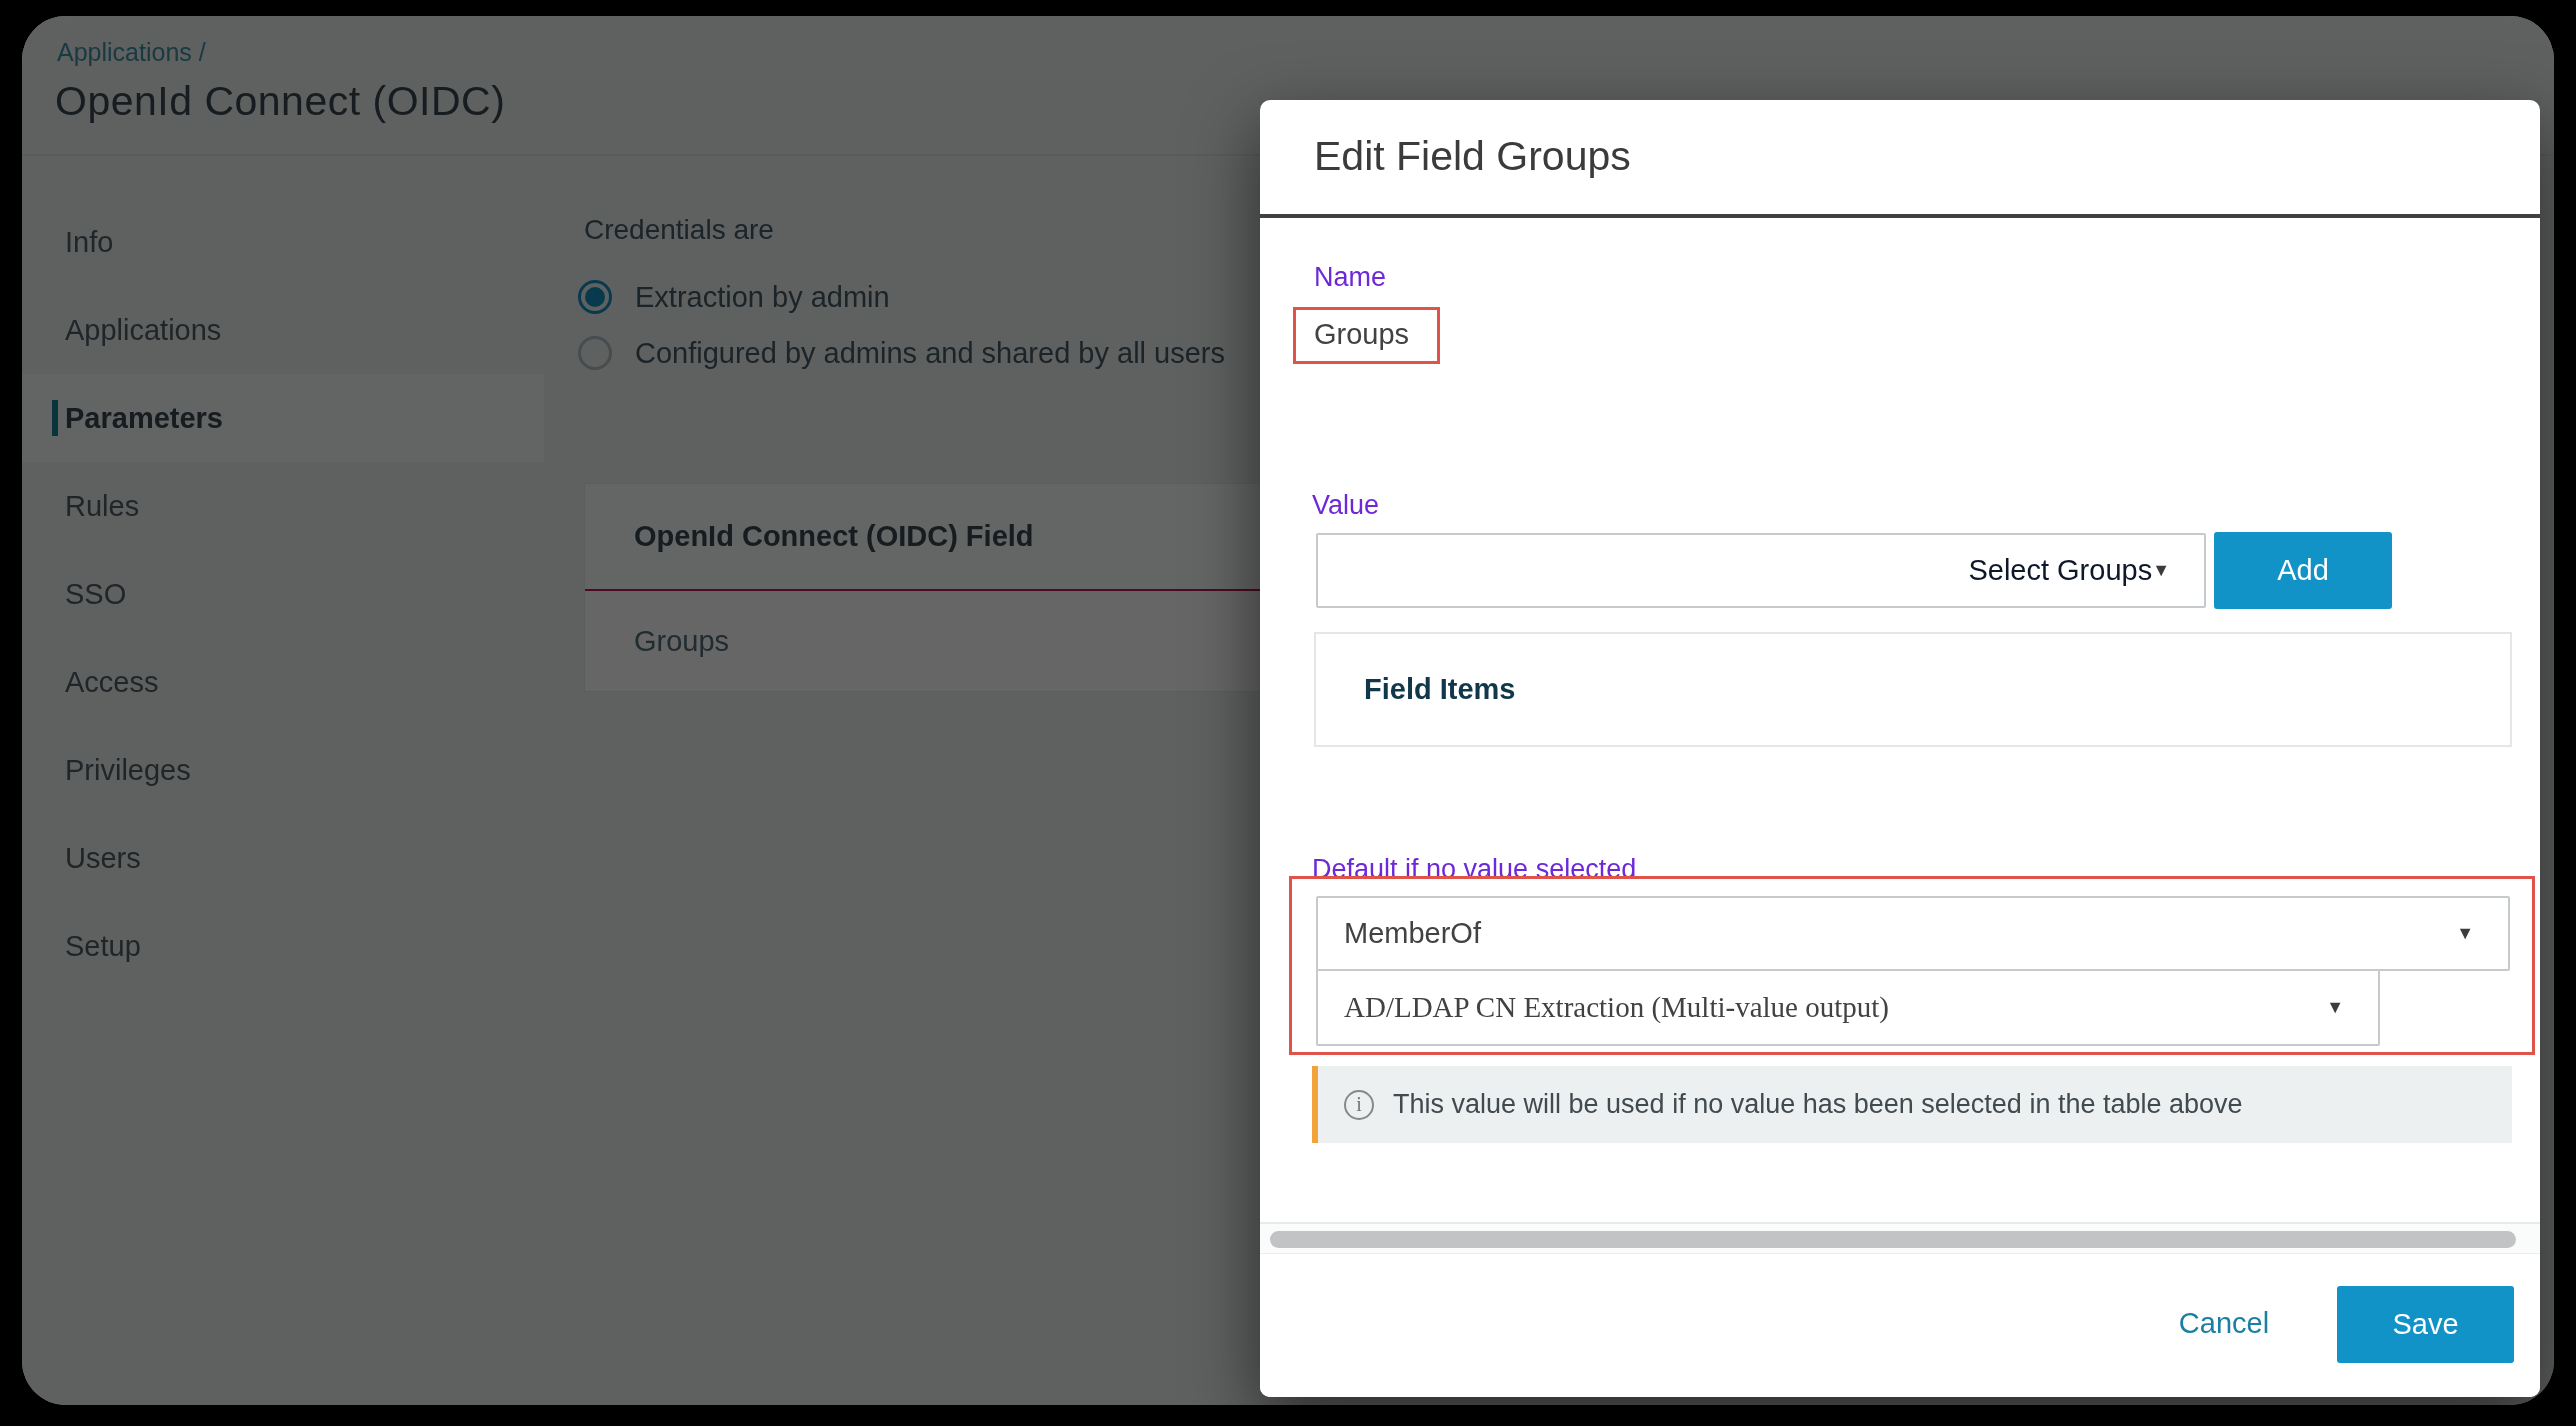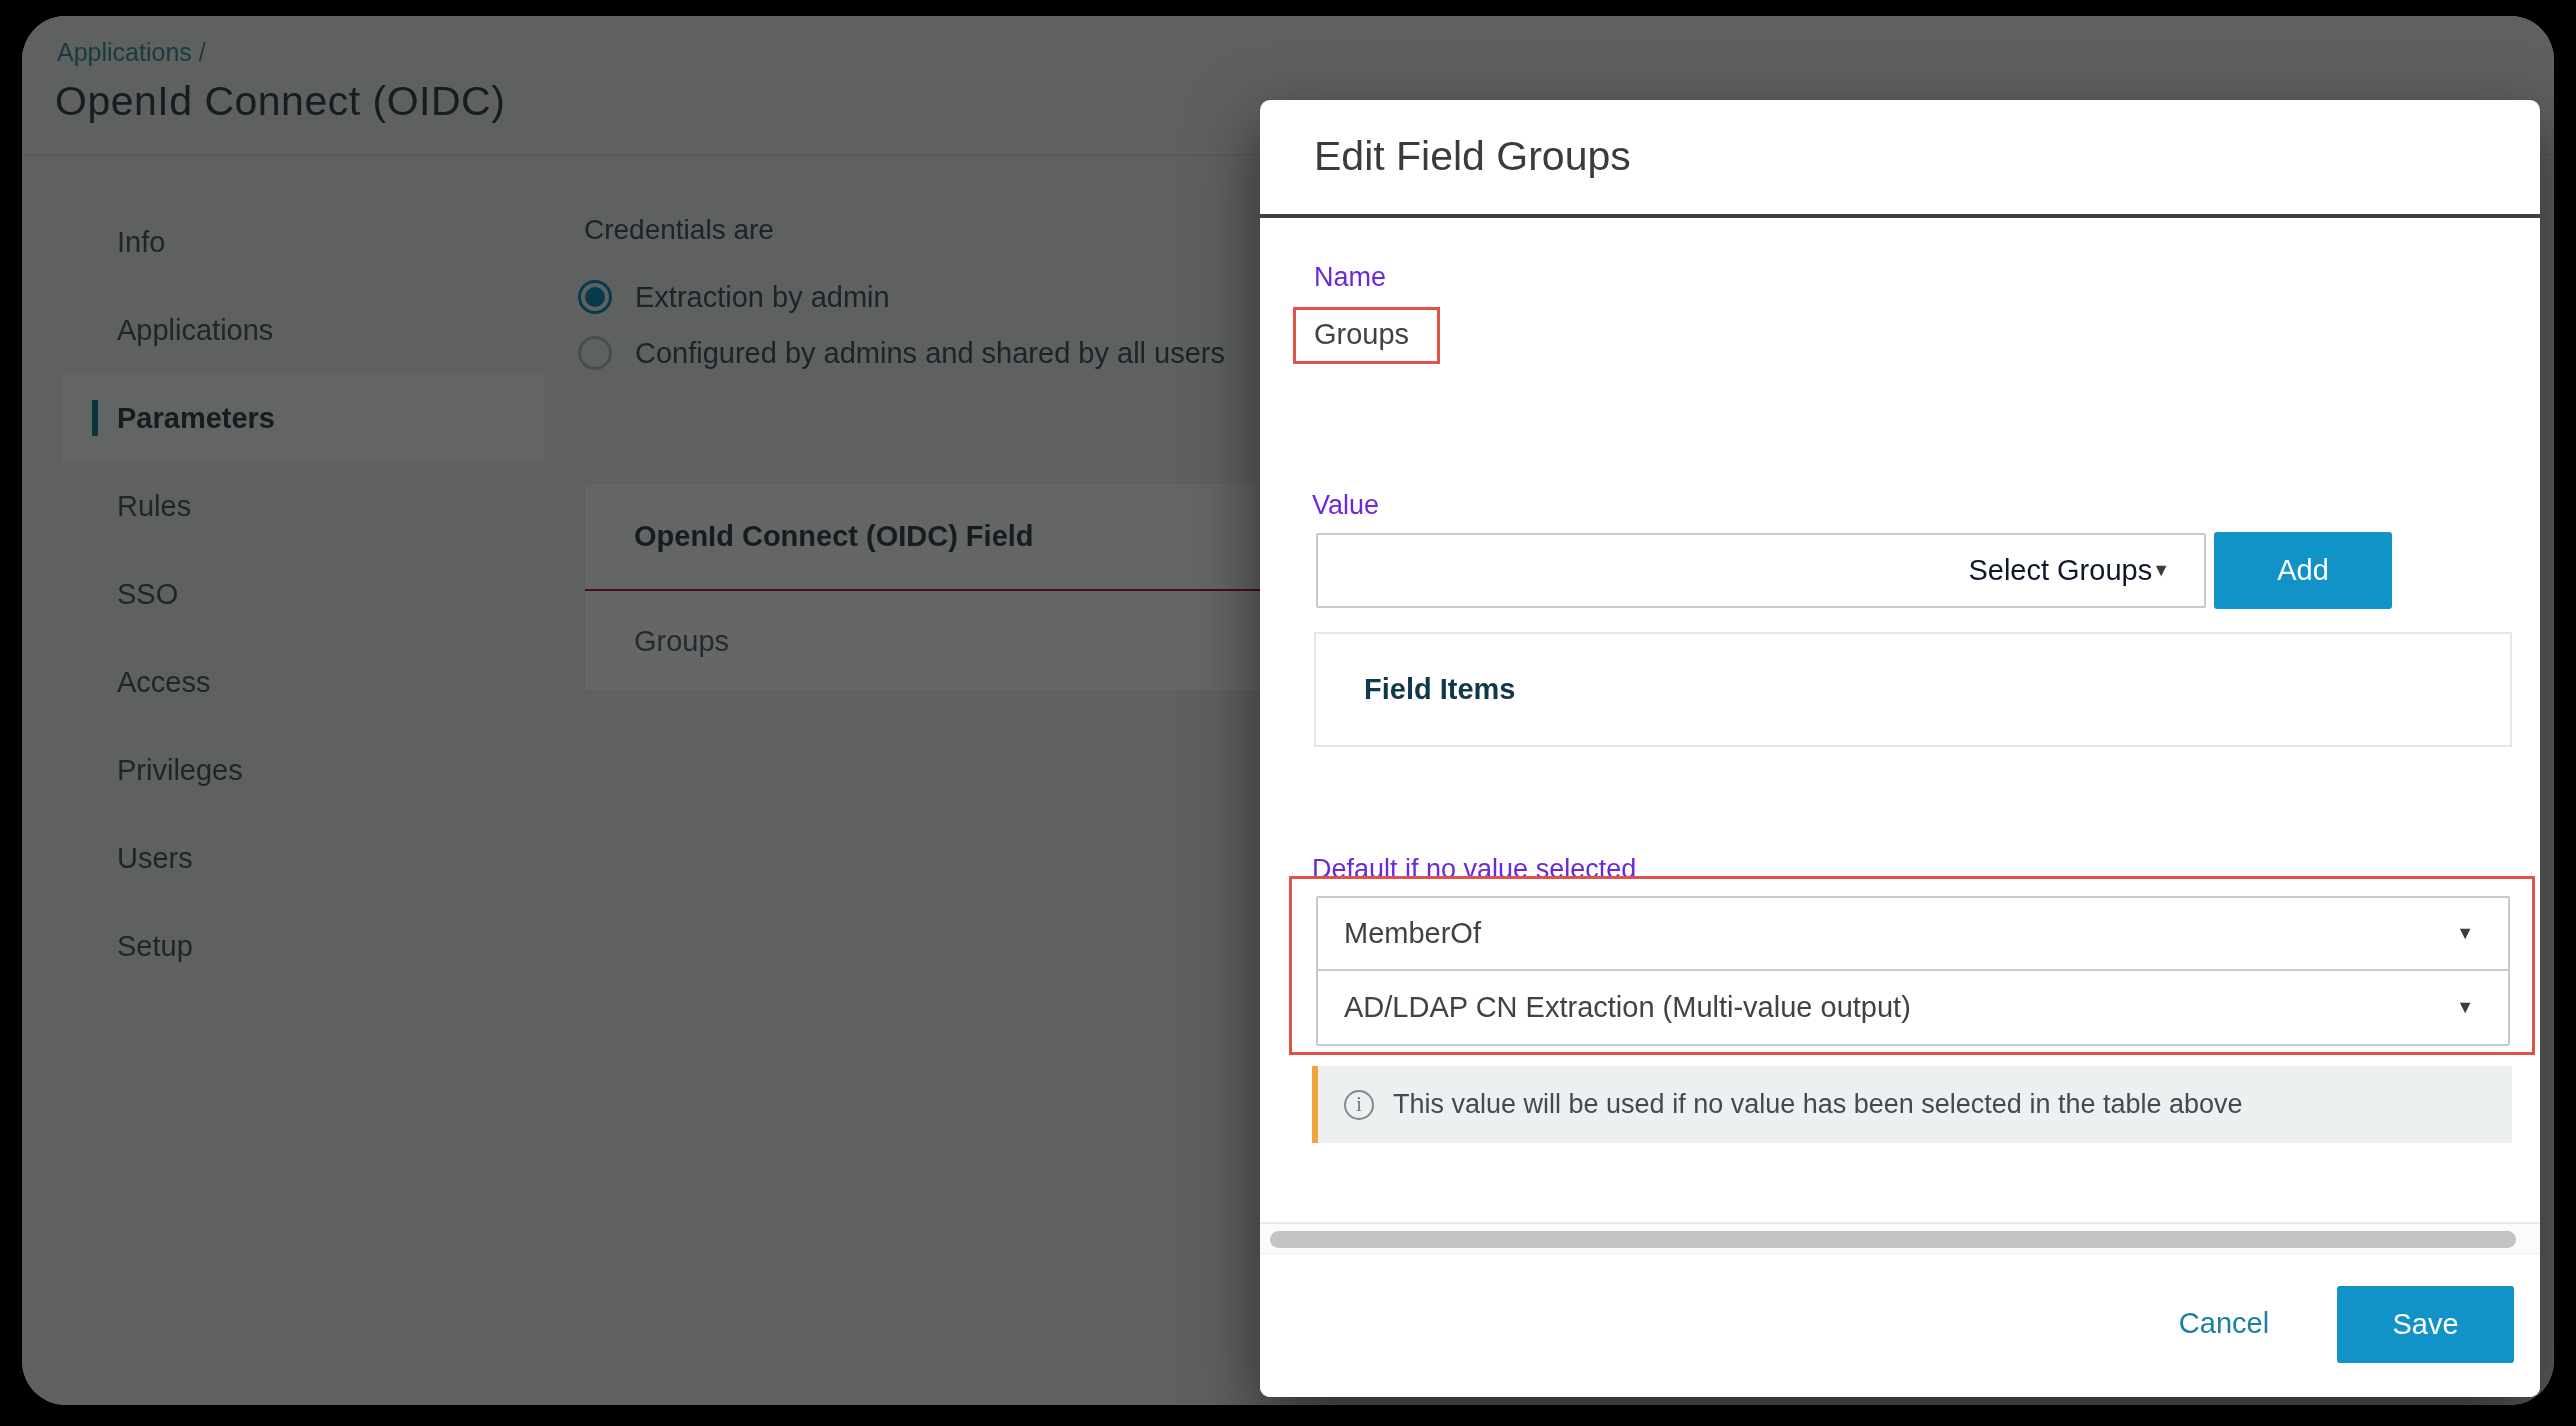--- a/index.html
+++ b/index.html
@@ -11,21 +11,21 @@
   .app {
     position: absolute; left: 22px; top: 16px; width: 2532px; height: 1389px;
     background: #eef0f1; border-radius: 44px; overflow: hidden;
   }
   .breadcrumb { position: absolute; left: 35px; top: 22px; font-size: 25px; color: #4191a6; }
   .page-title { position: absolute; left: 33px; top: 62px; font-size: 41px; color: #37474f; letter-spacing: 0.5px; }
   .header-divider { position: absolute; left: 0; top: 138px; width: 100%; height: 0; border-top: 2px solid #e2e5e7; }
 
   
   .sidebar { position: absolute; left: 0; top: 182px; width: 522px; }
-  .side-item { position: relative; height: 88px; display: flex; align-items: center; padding-left: 55px; font-size: 29px; color: #4f5e66; cursor: pointer; margin-left: 40px; }
+  .side-item { position: relative; height: 88px; display: flex; align-items: center; padding-left: 43px; font-size: 29px; color: #4f5e66; cursor: pointer; }
   .side-item.active { font-weight: bold; color: #37474f; background: #f7f9fa; }
   .active-bar { position: absolute; left: 30px; top: 26px; width: 6px; height: 36px; background: #1a8296; }
 
   
   .cred-label { position: absolute; left: 562px; top: 198px; font-size: 28px; color: #455a64; }
   .radio-row { position: absolute; left: 556px; display: flex; align-items: center; }
   .radio-row.r1 { top: 264px; }
   .radio-row.r2 { top: 320px; }
   .radio-outer { width: 34px; height: 34px; border-radius: 50%; border: 3px solid #1591c1; display: flex; align-items: center; justify-content: center; background: transparent; }
   .radio-outer.unchecked { border-color: #aebec6; }
@@ -53,21 +53,21 @@
 
   .annotation { position: absolute; border: 3px solid #e0534b; }
   .ann-name { left: 33px; top: 207px; width: 147px; height: 57px; }
   .ann-default { left: 29px; top: 776px; width: 1246px; height: 179px; }
 
   .name-value { position: absolute; left: 54px; top: 218px; font-size: 29px; color: #424242; }
 
   .select-box { position: absolute; border: 2px solid #c6cacc; border-radius: 2px; background: #fff; display: flex; align-items: center; cursor: pointer; }
   .sel-groups { left: 56px; top: 433px; width: 890px; height: 75px; }
   .sel-memberof { left: 56px; top: 796px; width: 1194px; height: 75px; }
-  .sel-extraction { left: 56px; top: 869px; width: 1194px; height: 77px; }
+  .sel-extraction { left: 56px; top: 869px; width: 1064px; height: 77px; font-family: Liberation Serif, serif; }
   .select-text { margin-left: 26px; font-size: 29px; color: #424242; flex: 1; }
   .select-text.placeholder { color: #0f172a; text-align: right; }
   .caret { margin-right: 34px; font-size: 18px; color: #3c3c3c; }
 
   .btn { display: flex; align-items: center; justify-content: center; background: #1293c8; color: #fff; border-radius: 3px; font-size: 29px; cursor: pointer; }
   .btn-add { position: absolute; left: 954px; top: 432px; width: 178px; height: 77px; }
   .btn-save { position: absolute; left: 1076px; top: 1186px; width: 177px; height: 77px; }
 
   .added-panel { position: absolute; left: 54px; top: 532px; width: 1198px; height: 115px; border: 2px solid #e4e6e7; display: flex; align-items: center; }
   .added-title { margin-left: 48px; font-size: 29px; font-weight: bold; color: #11374a; }

